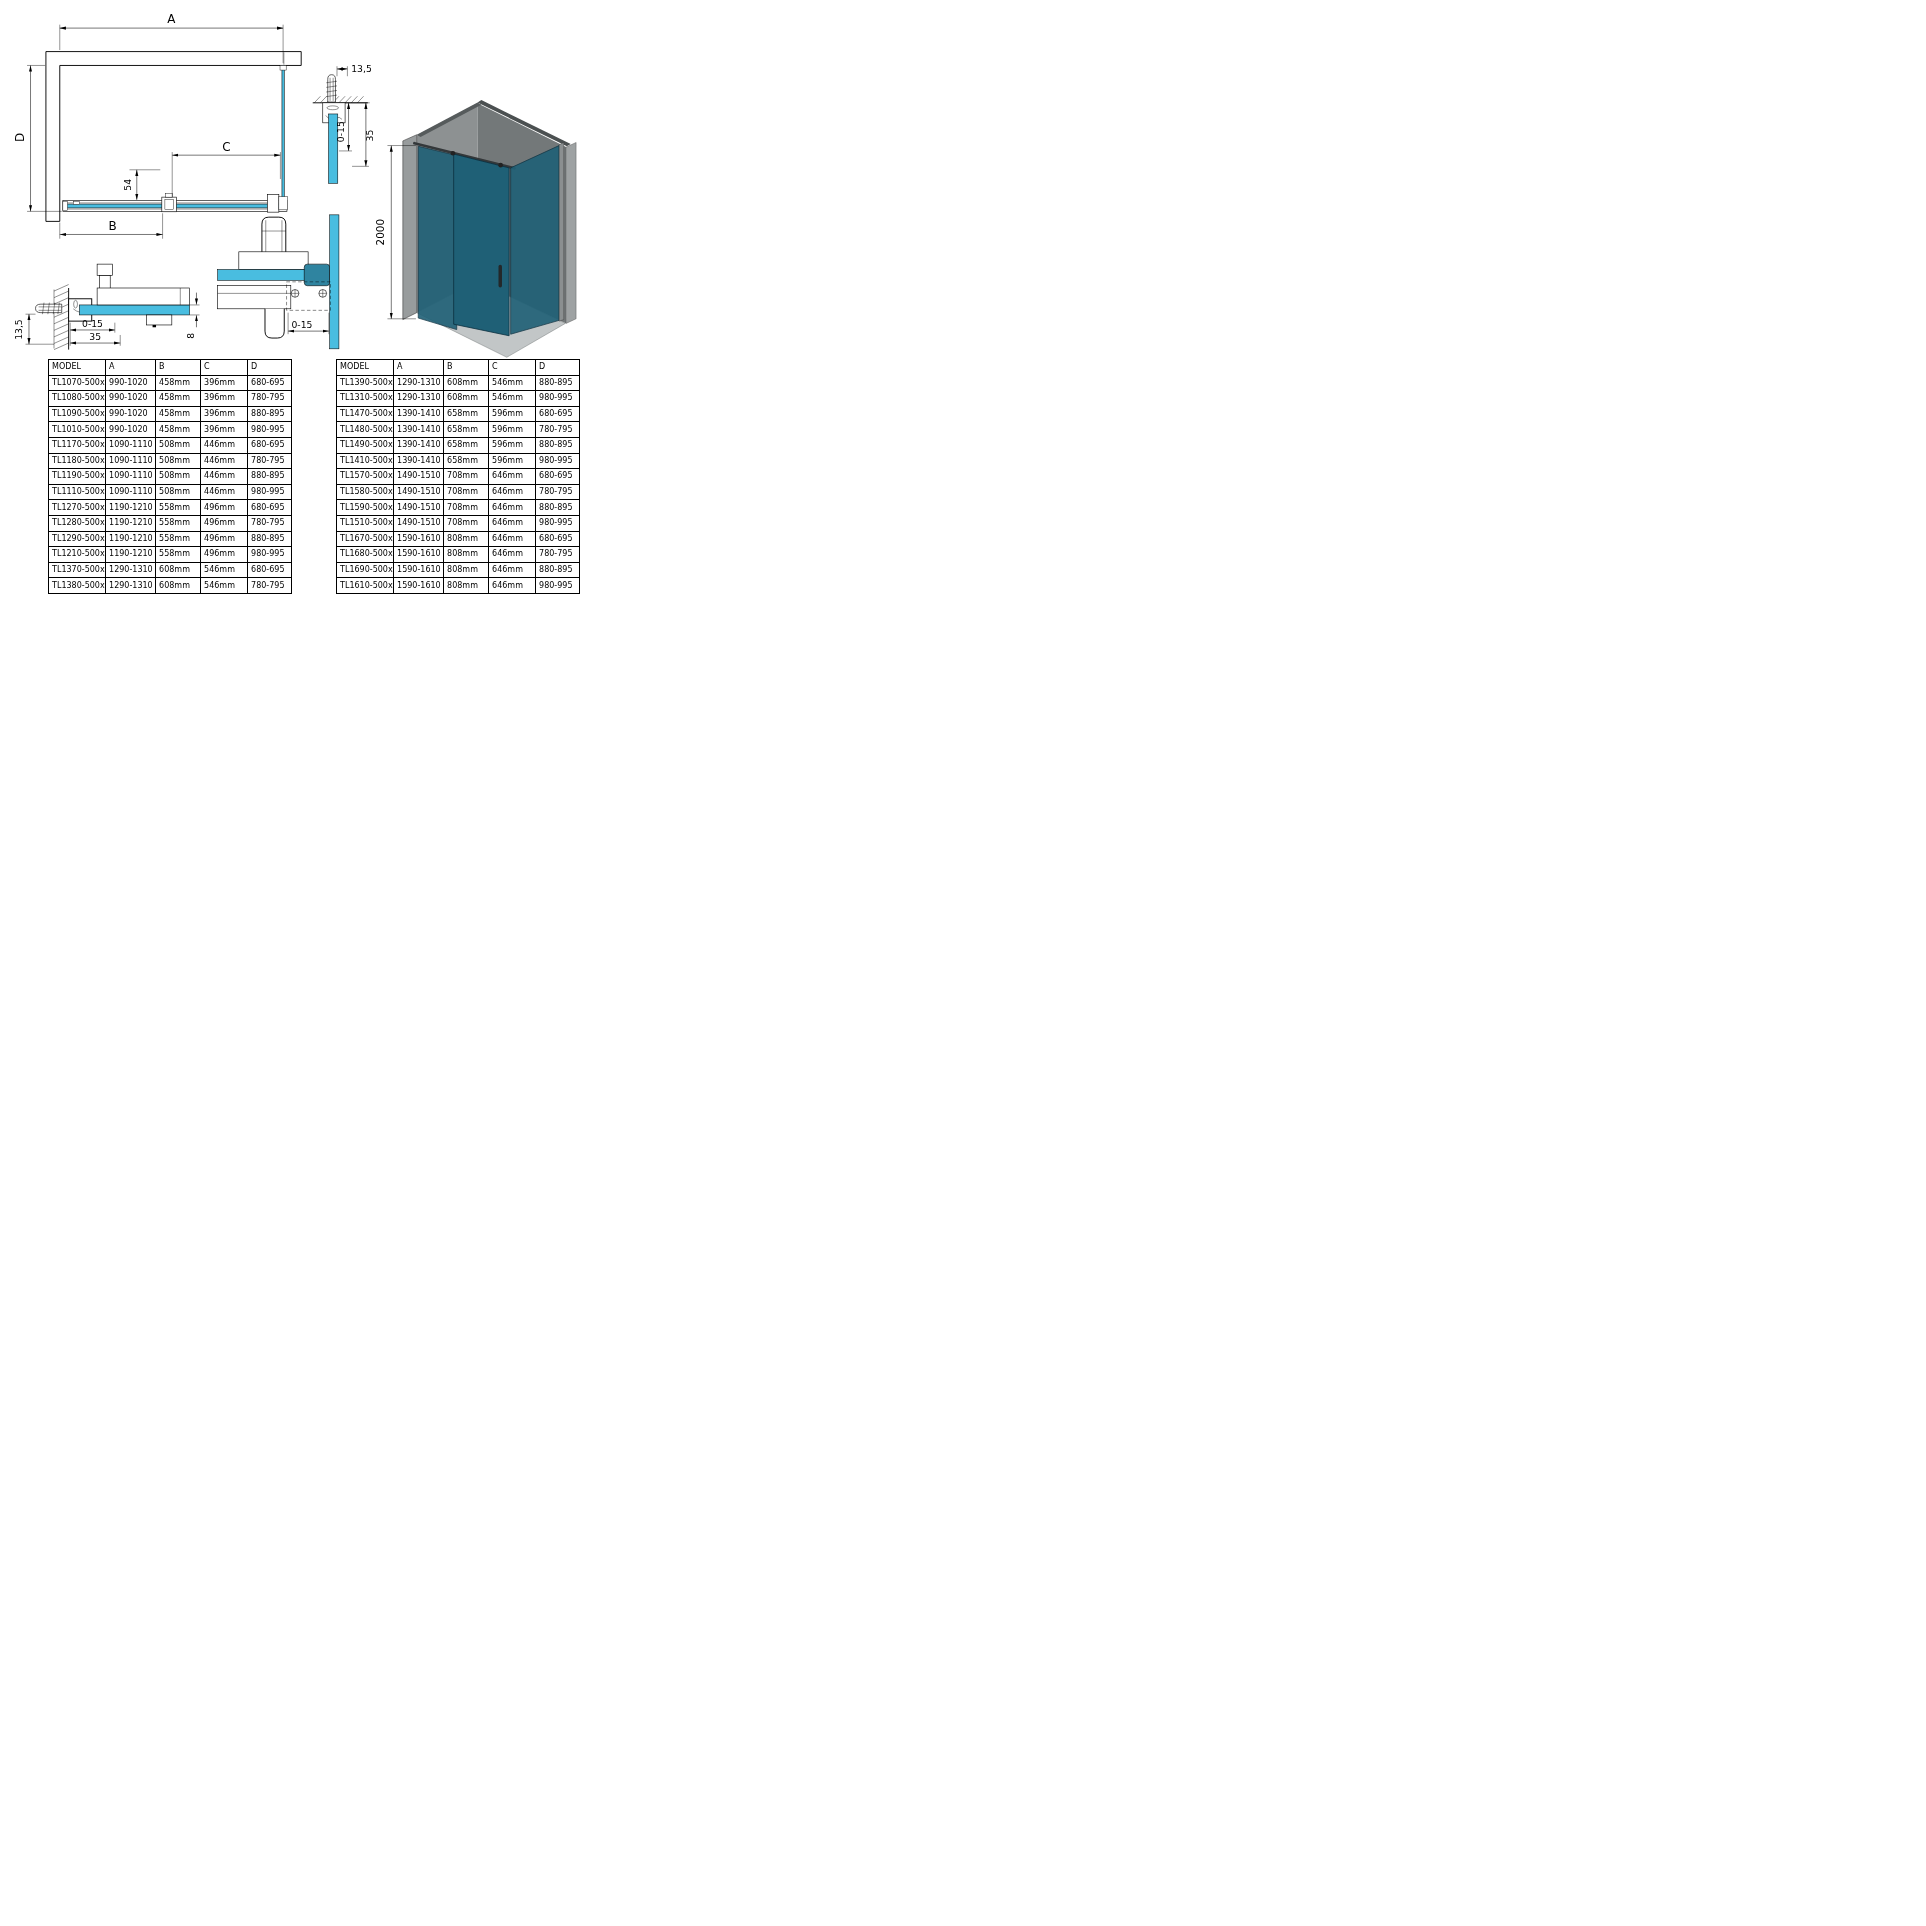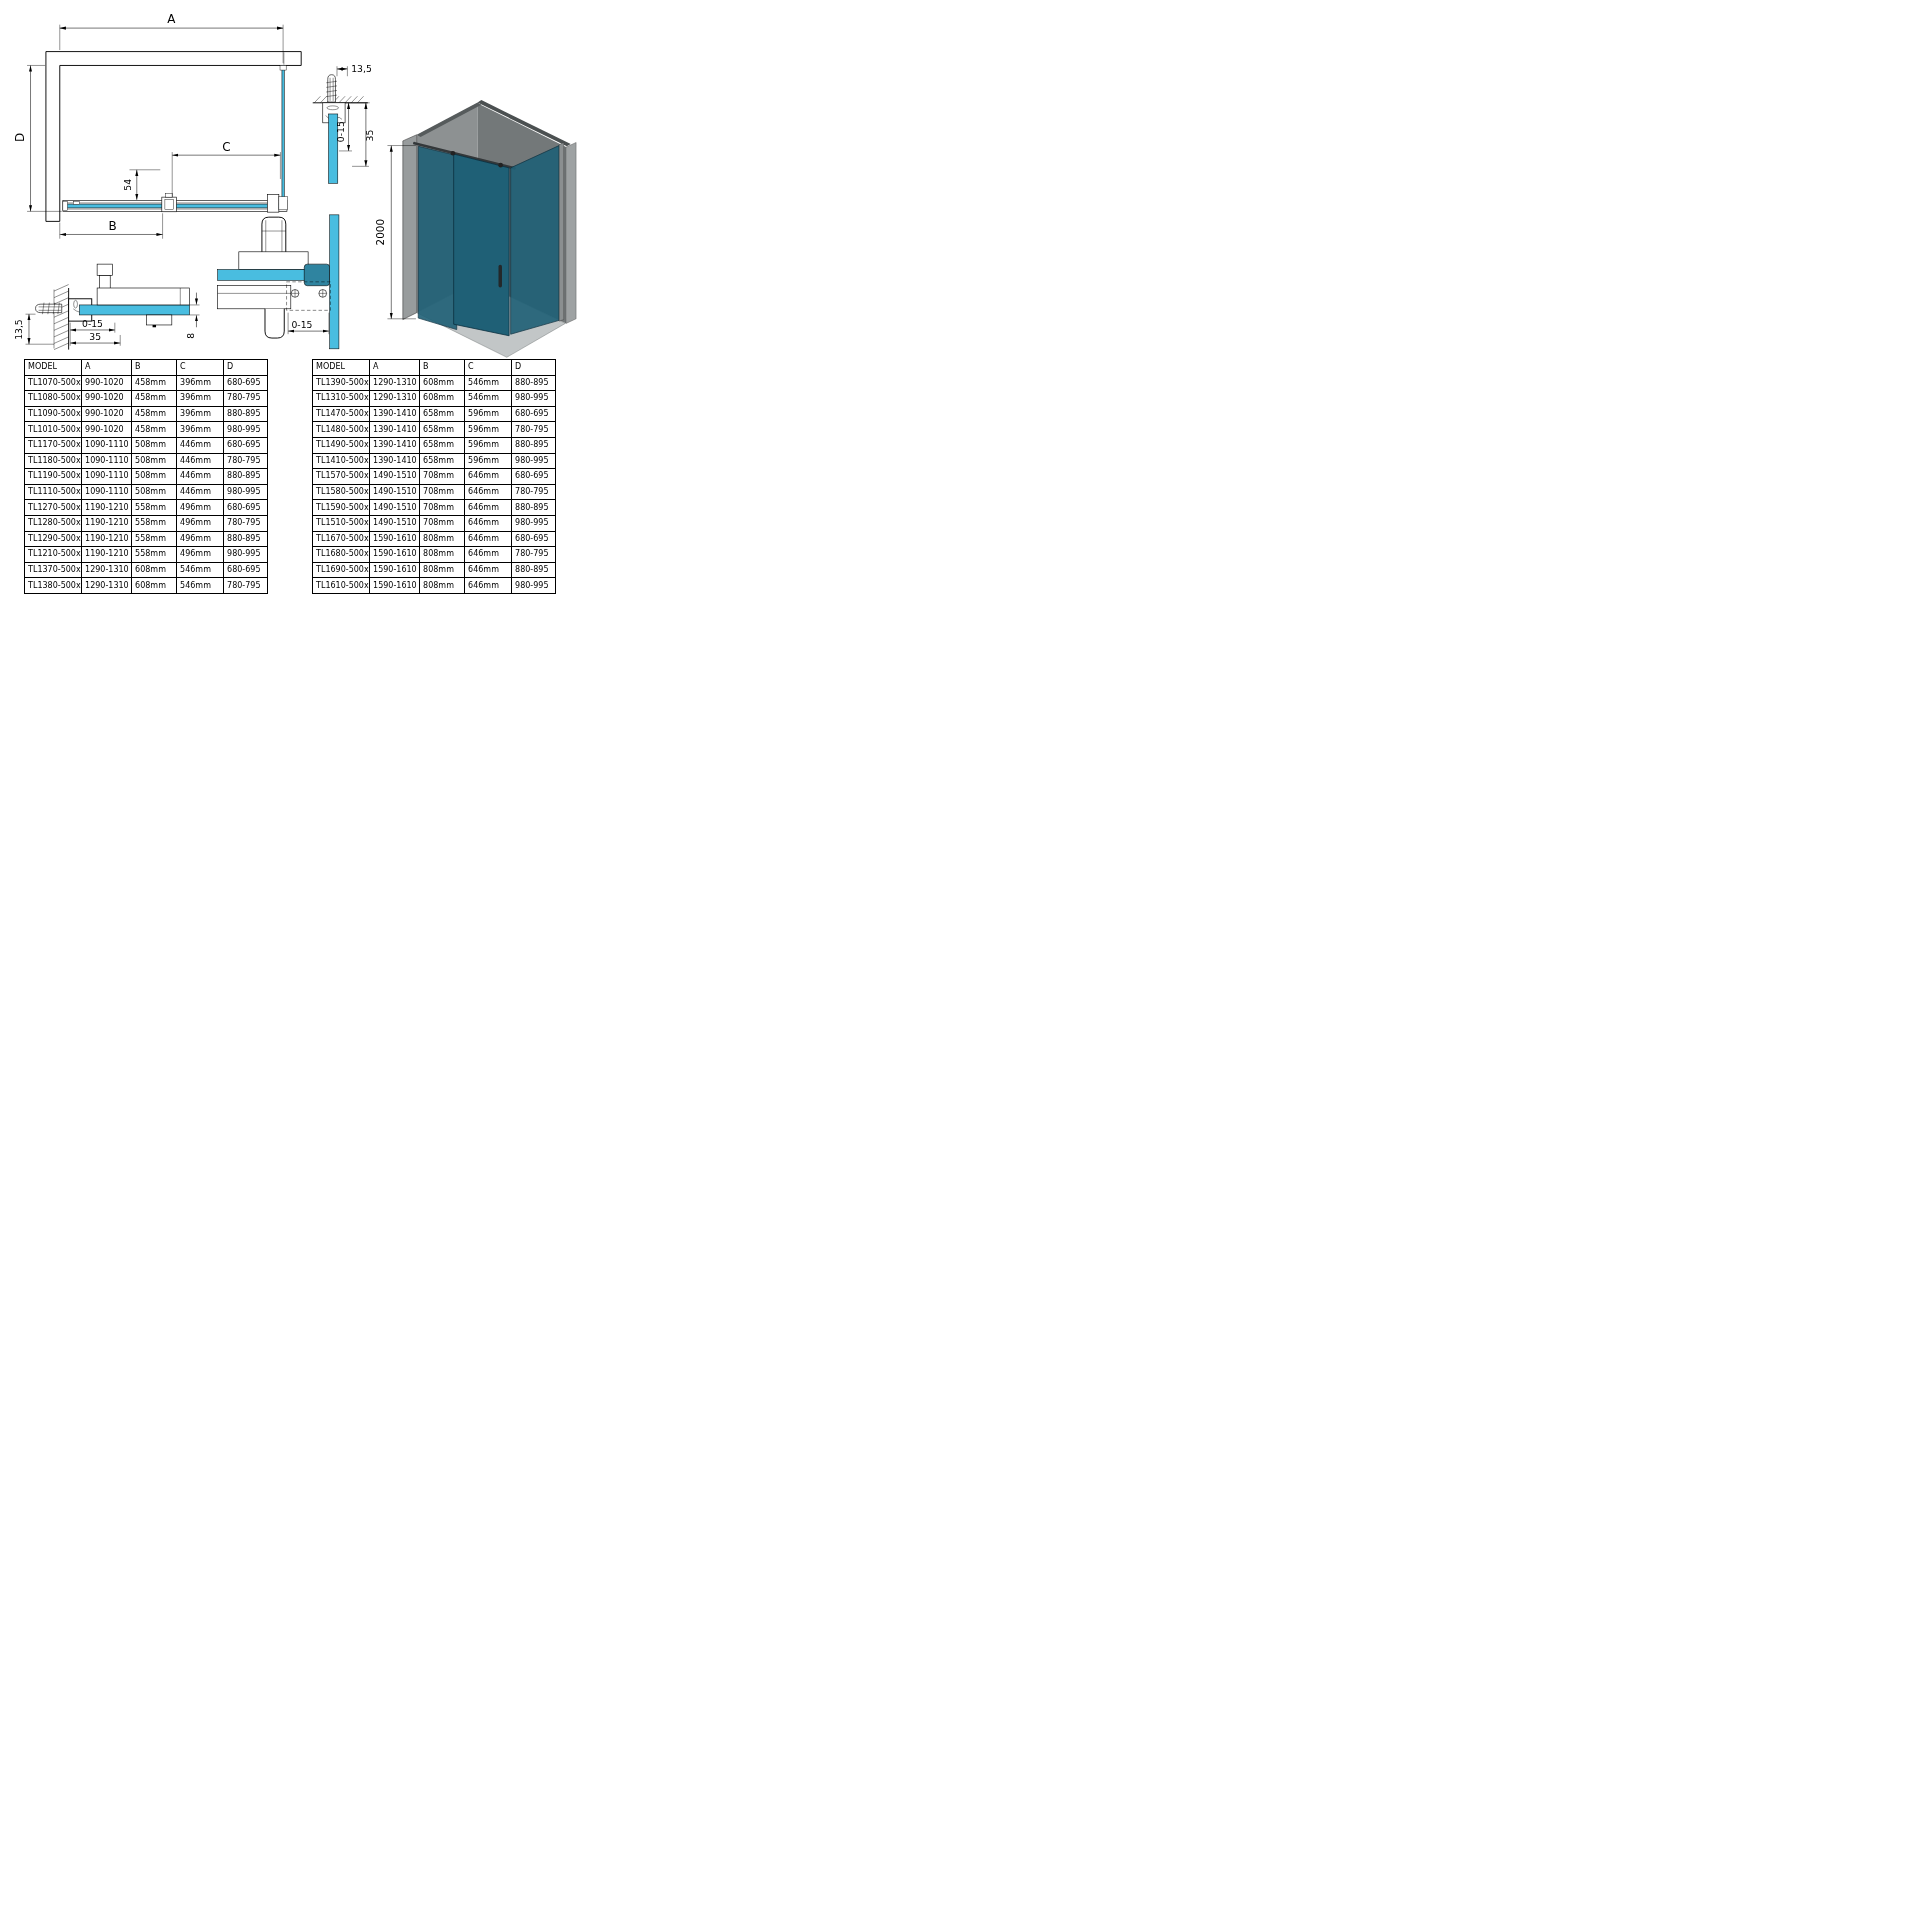--- a/index.html
+++ b/index.html
@@ -16,21 +16,21 @@
   .glass{fill:var(--glass-blue,#49bde0);stroke:#000;stroke-width:1.4;}
   .dim{stroke:#000;stroke-width:1.4;fill:none;}
   .ext{stroke:#000;stroke-width:1.1;fill:none;}
   .dimtxt{font-family:"DejaVu Sans",sans-serif;font-size:24px;fill:#000;}
   .t27{font-size:27px;}
   .dimtxt-big{font-size:31px;}
   .iso-glass{fill:var(--glass-teal,#1f6076);opacity:.9;stroke:#0a2e3d;stroke-width:2;}
   .iso-glass-door{fill:var(--glass-teal,#1f6076);opacity:1;stroke:#0a2e3d;stroke-width:2;}
 
   
-  .tables-row{position:absolute;top:359px;left:0;display:flex;padding-left:24px;gap:44px;}
+  .tables-row{position:absolute;top:359px;left:0;display:flex;padding-left:48px;gap:44px;}
   table.spec-table{border-collapse:collapse;table-layout:fixed;width:243px;background:#fff;}
   table.spec-table th,table.spec-table td{
     border:0.8px solid #000;font-size:8px;line-height:10px;padding:2.3px 3.1px;
     text-align:left;font-weight:normal;white-space:nowrap;overflow:hidden;}
   col.c-model{width:57px;} col.c-a{width:50px;} col.c-b{width:45px;}
   col.c-c{width:47px;} col.c-d{width:44px;}
 </style>
 </head>
 <body>
 

